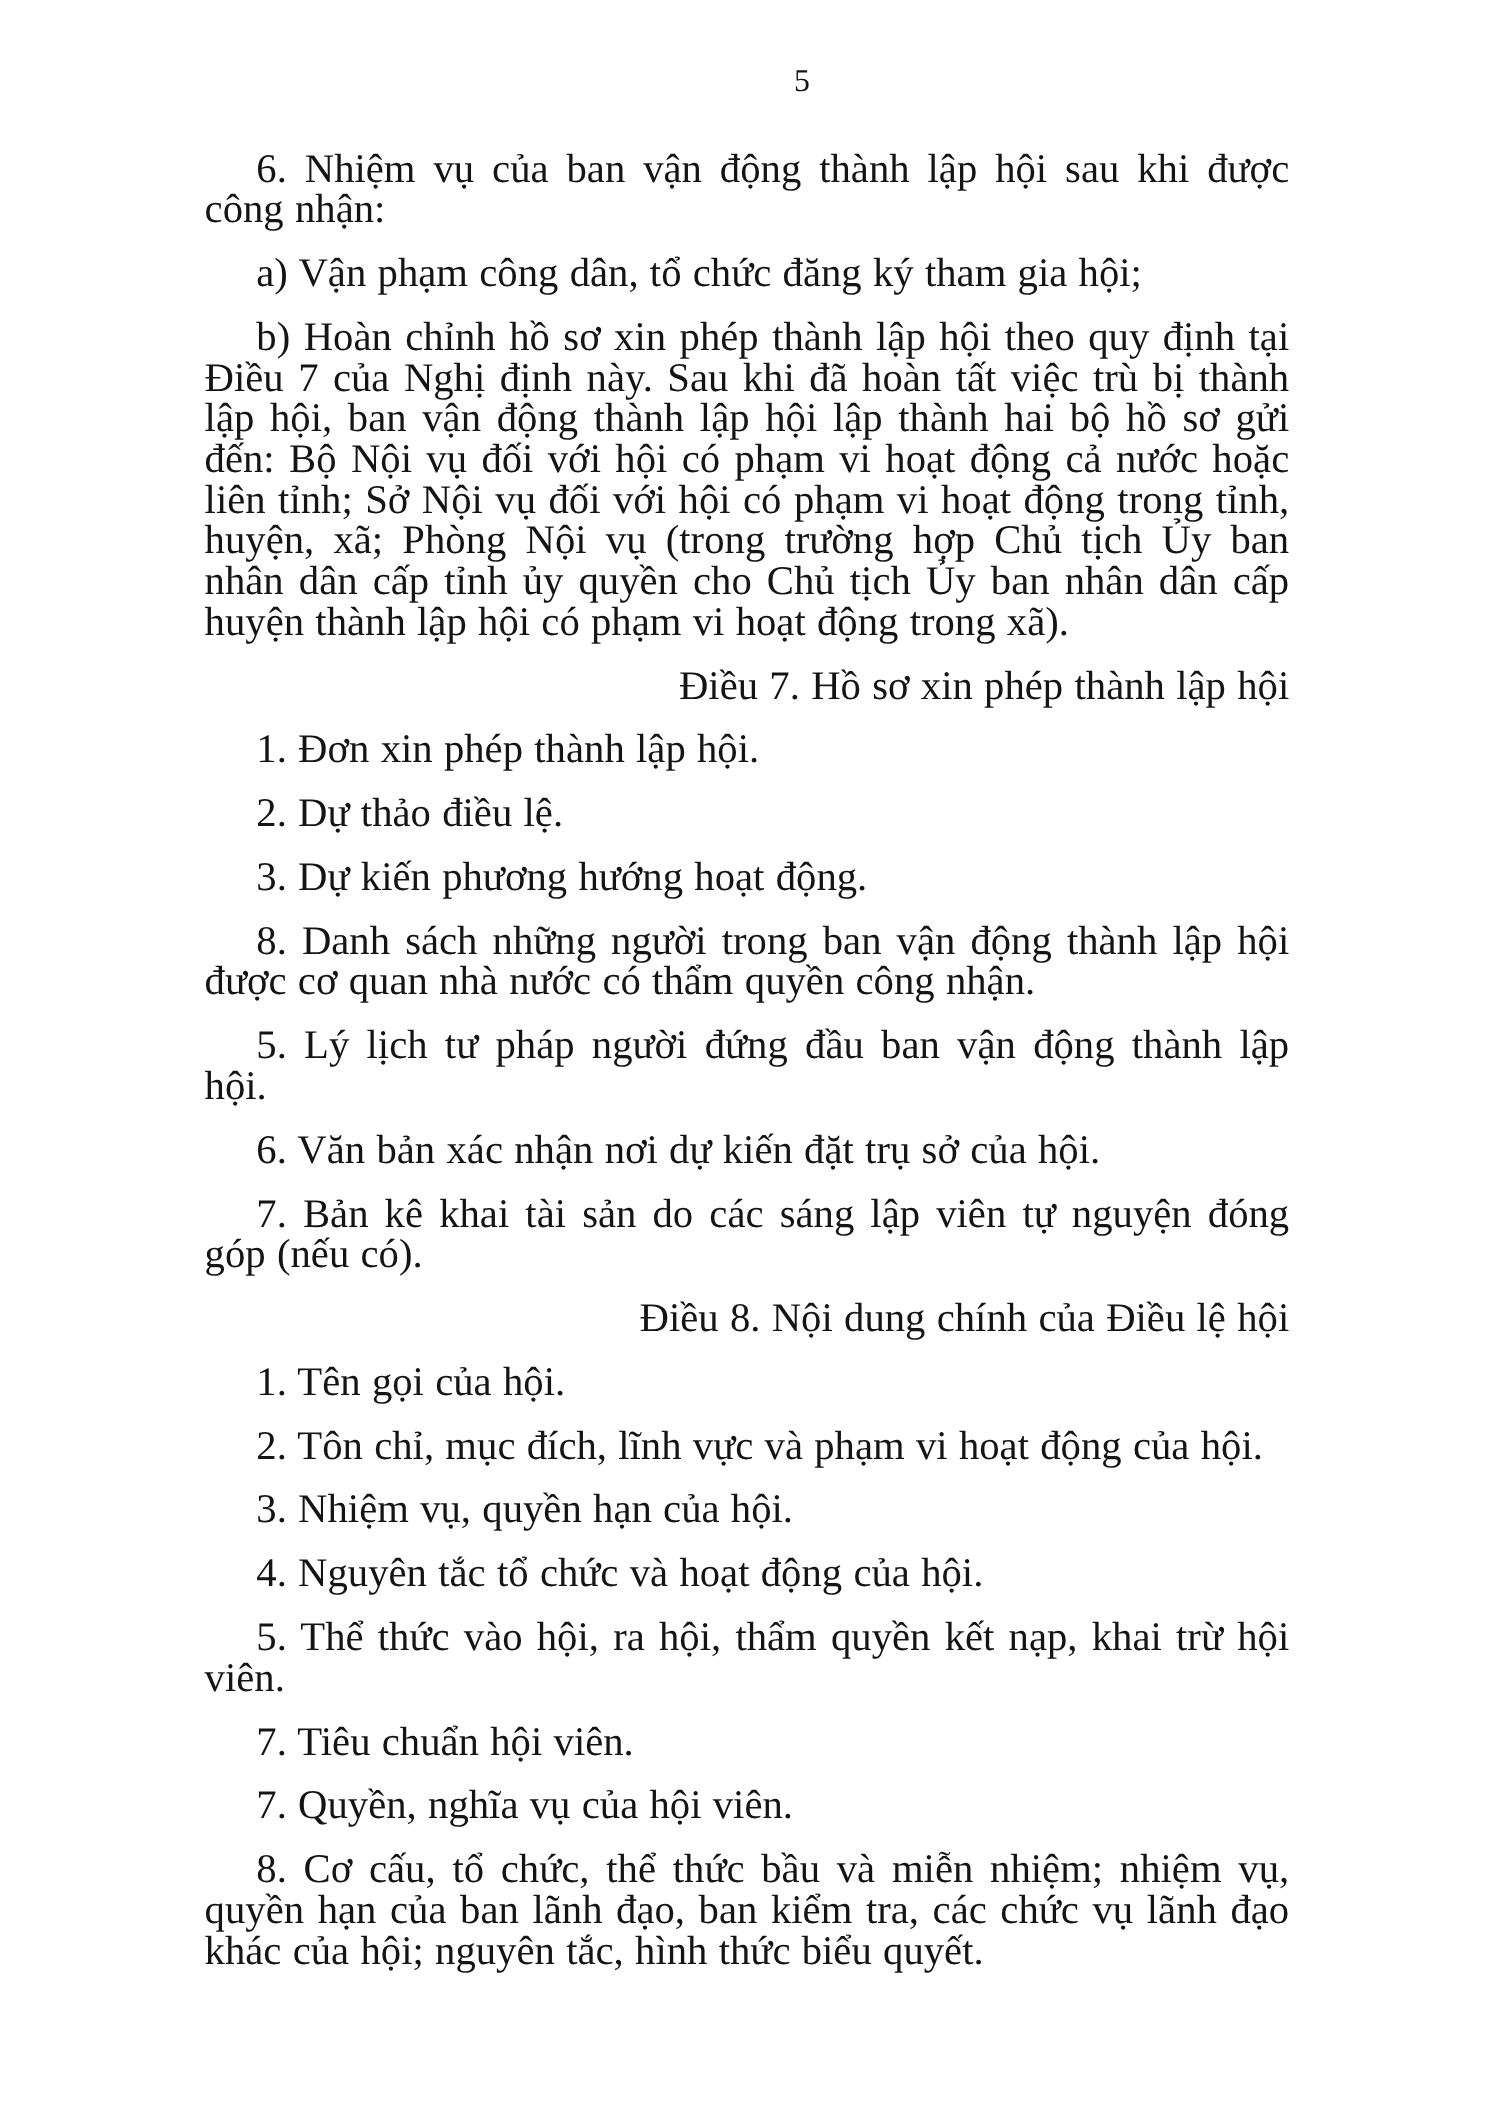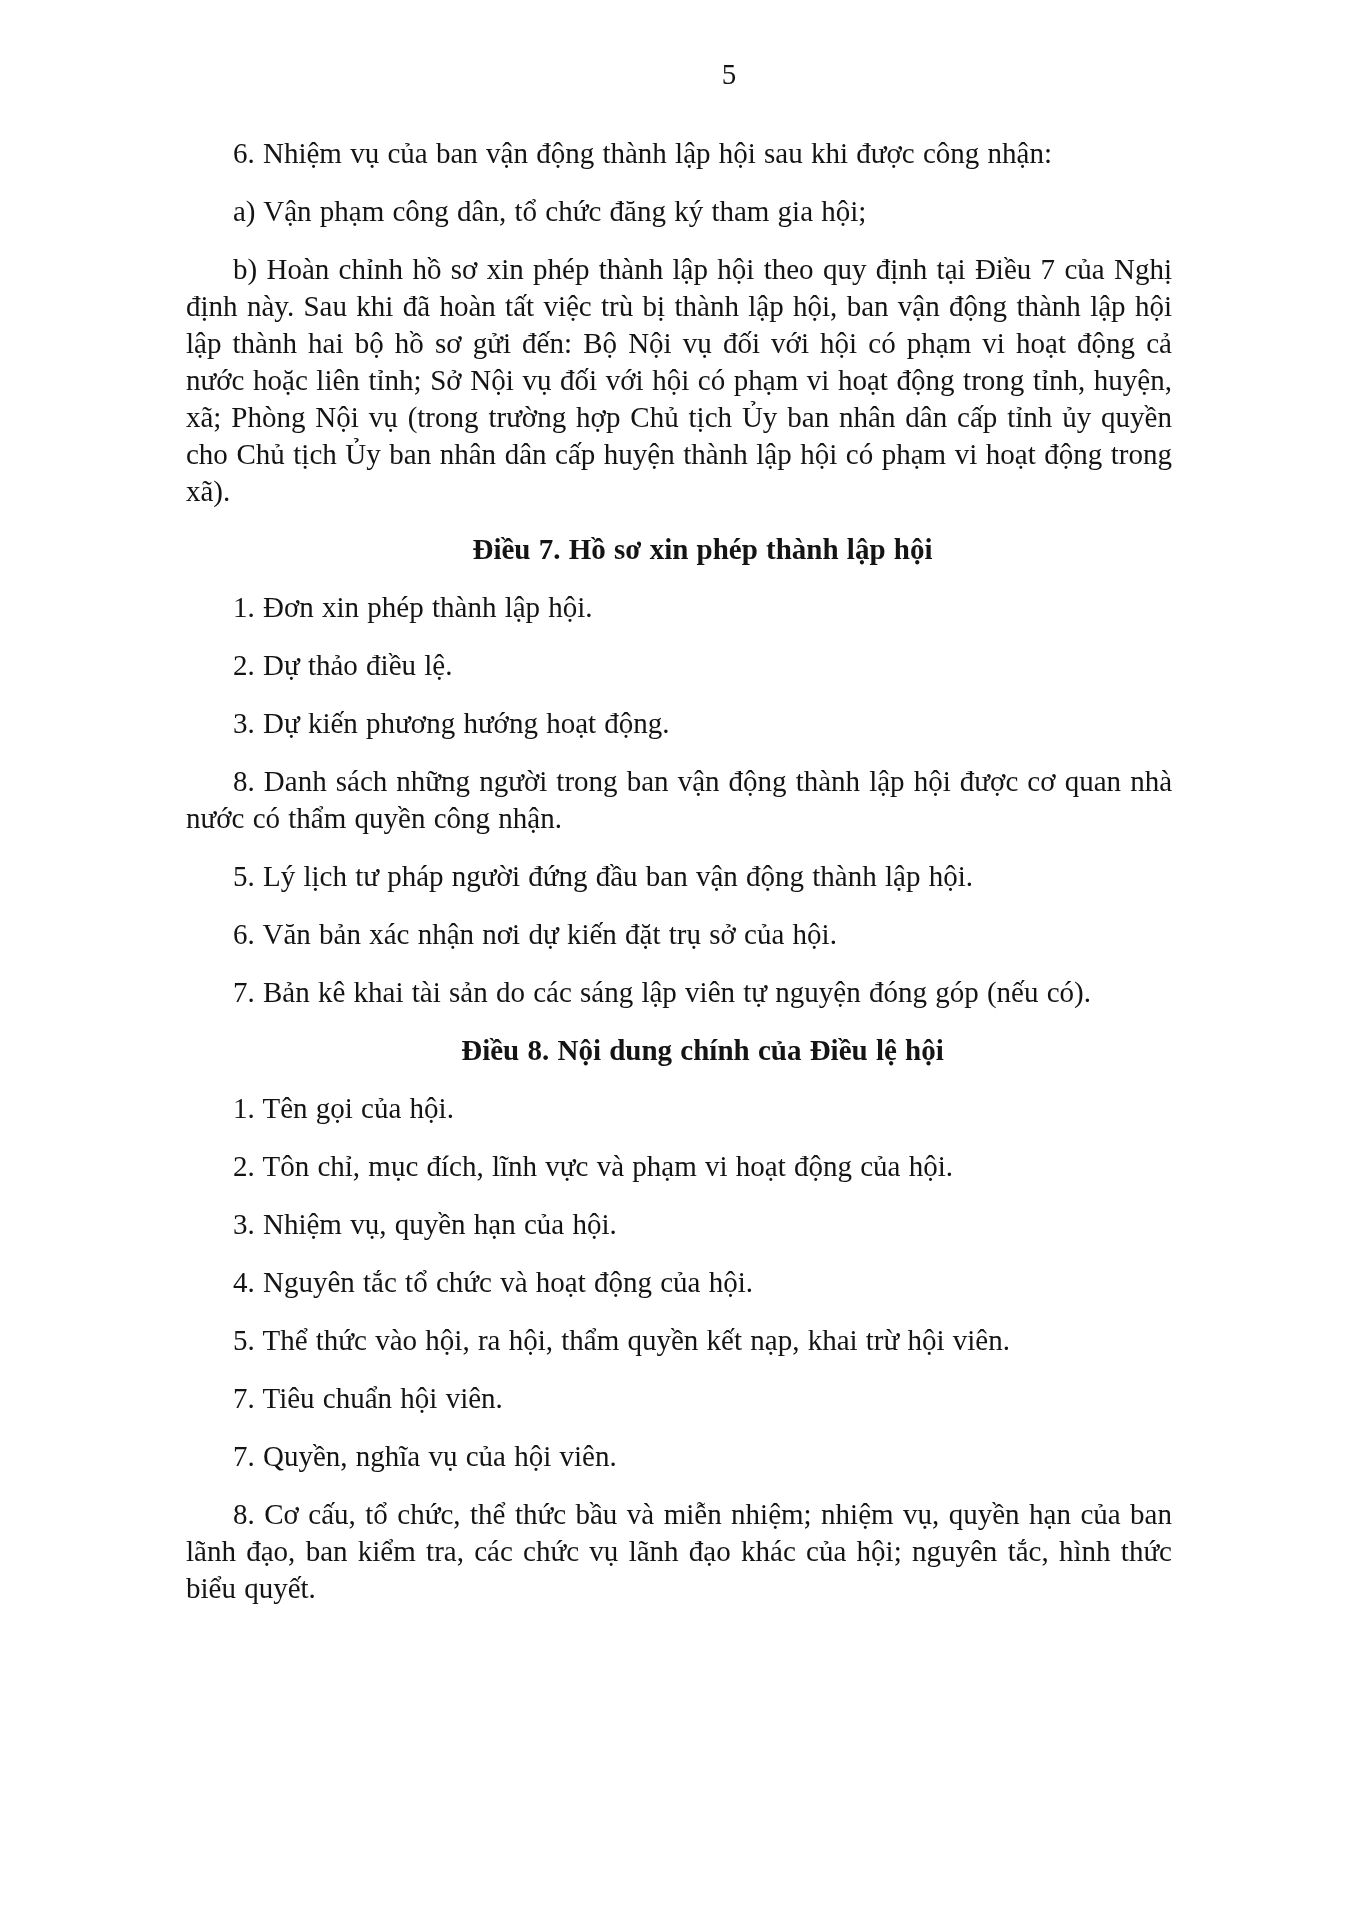--- a/index.html
+++ b/index.html
@@ -22,29 +22,29 @@
   .page-number {
     text-align: center;
     font-size: 29px;
     line-height: 37px;
     margin: 0 0 42px 0;
     position: relative;
     left: 50px;
   }
   .doc p {
     margin: 0 0 21px 0;
-    font-size: 29px;
+    font-size: 37px;
     line-height: 37px;
     text-align: justify;
     text-indent: 47px;
     word-spacing: 1px;
   }
   .doc p.heading {
-    font-weight: bold;
-    text-align: center;
+    font-weight: normal;
+    text-align: right;
   }
 </style>
 </head>
 <body>
 
 <div class="page">
   <div class="page-number">5</div>
   <div class="doc">
     <p class="body">6. Nhiệm vụ của ban vận động thành lập hội sau khi được công nhận:</p>
     <p class="body">a) Vận phạm công dân, tổ chức đăng ký tham gia hội;</p>

